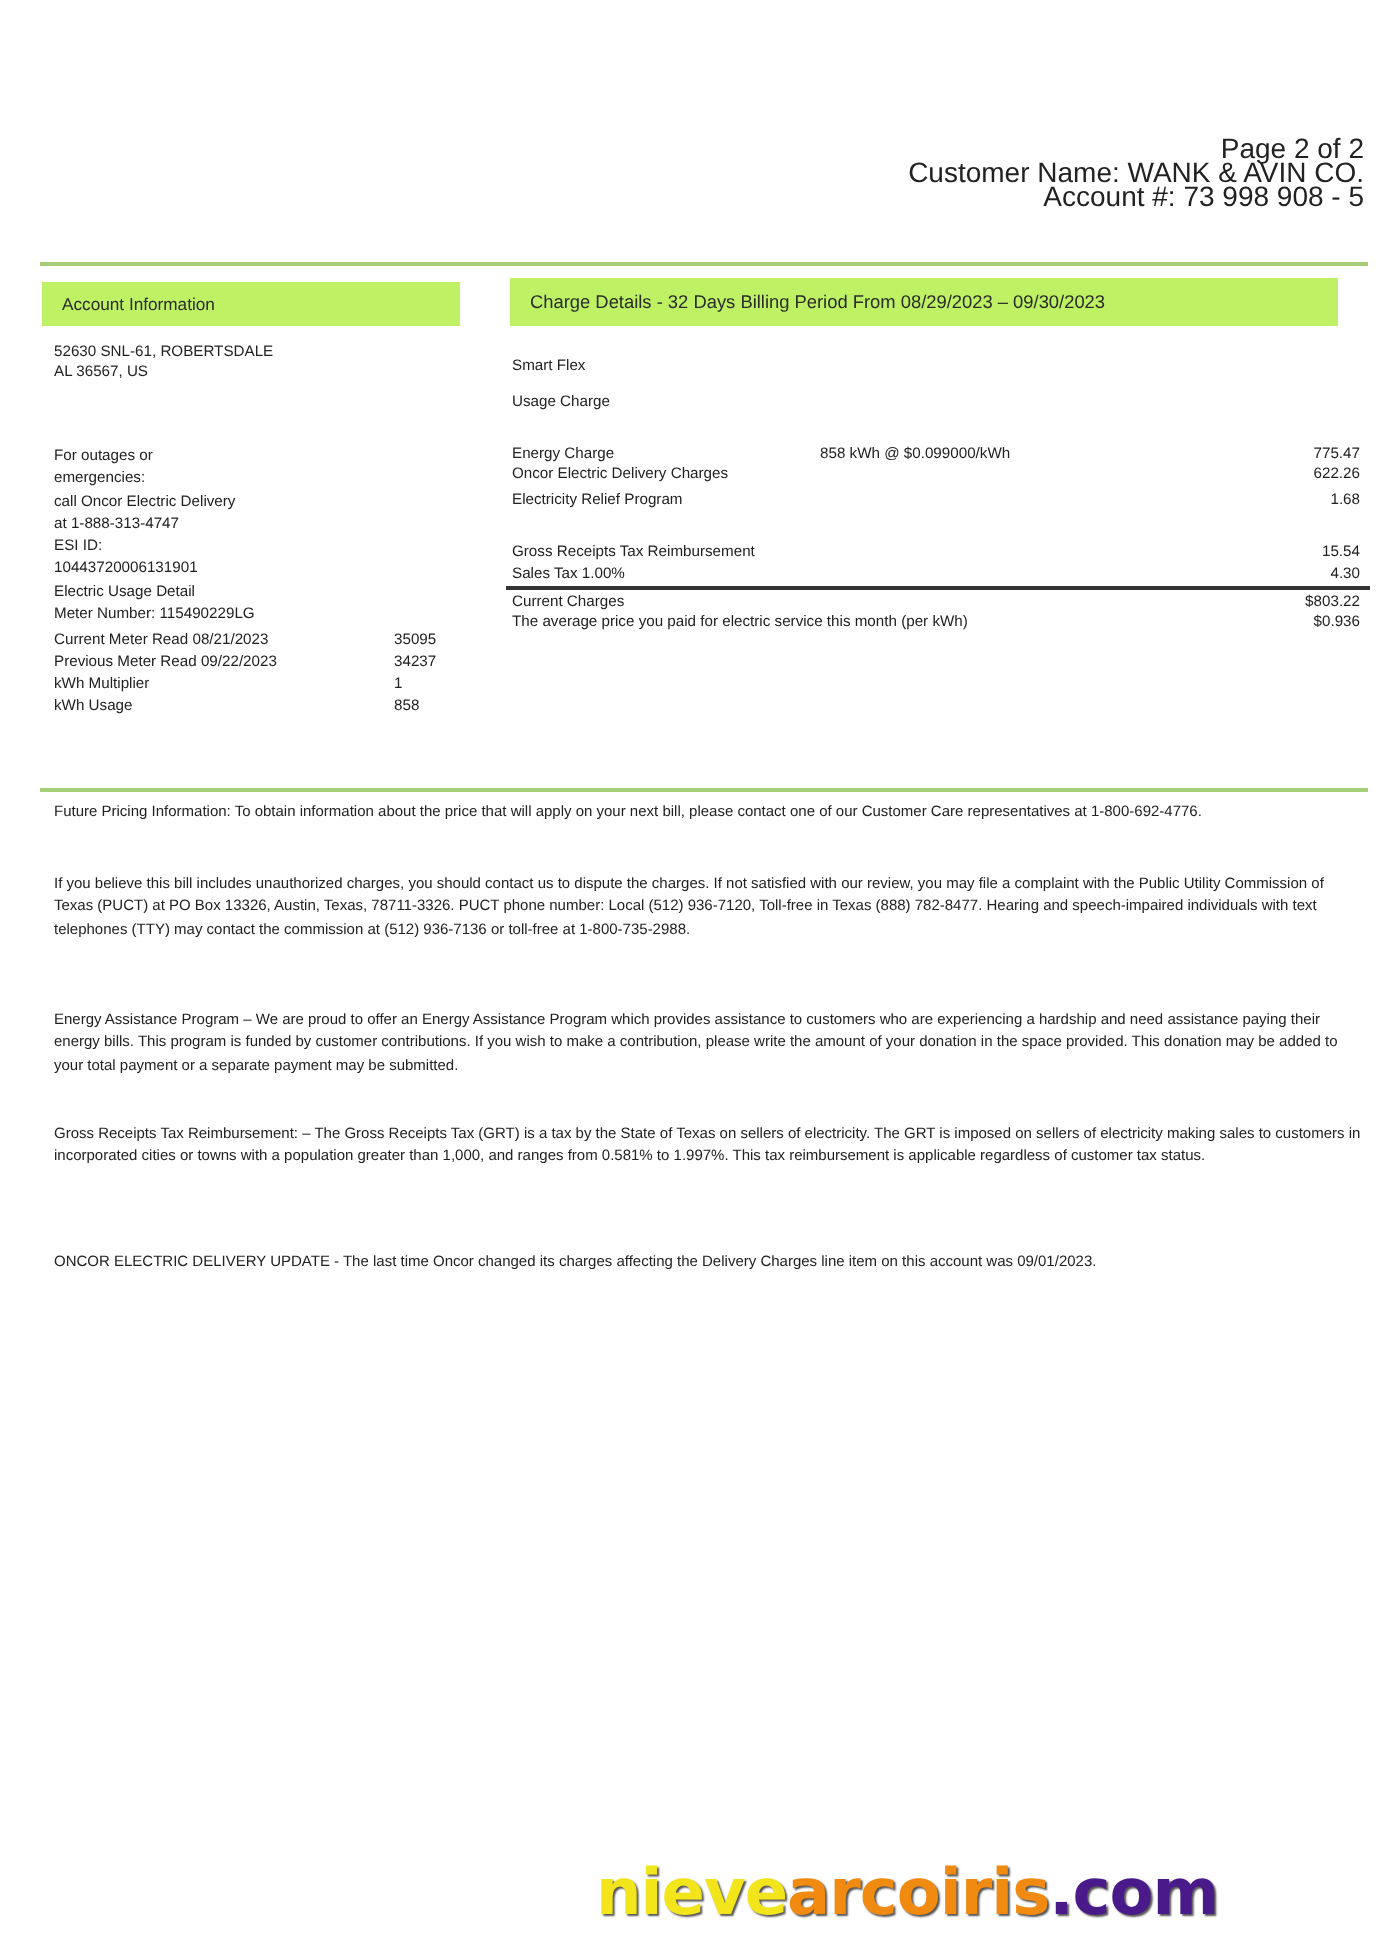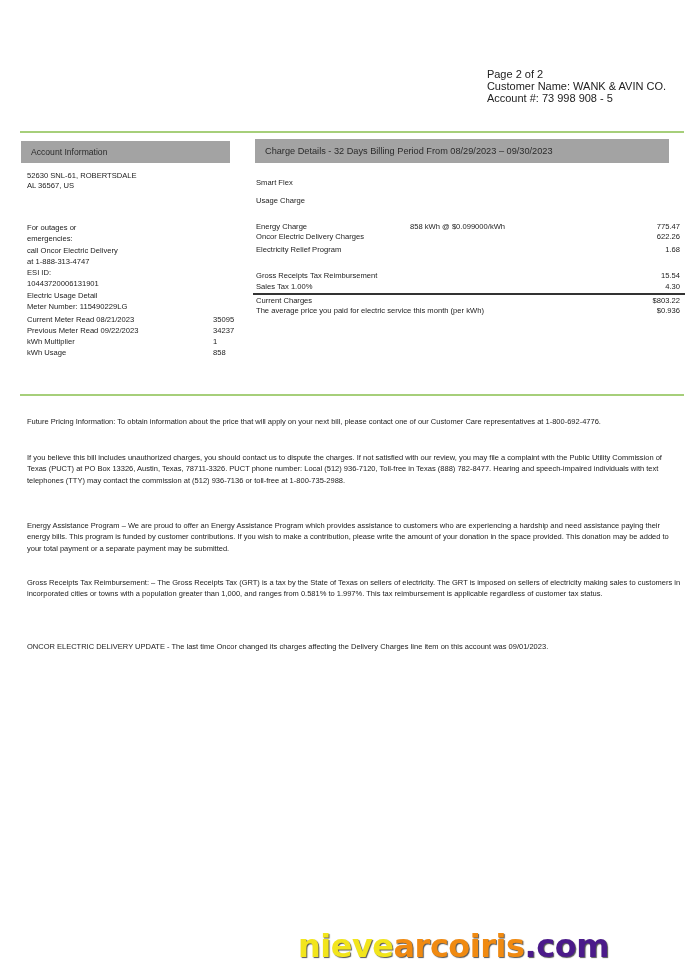--- a/index.html
+++ b/index.html
@@ -1,33 +1,33 @@
 <!DOCTYPE html>
 <html><head>
   <meta charset="utf-8">
   <style>
     html, body { margin: 0; padding: 0; background: #ffffff; }
     body { width: 698px; height: 969px; position: relative; overflow: hidden;
            font-family: "Liberation Sans", sans-serif; color: #222; font-size: 7.6px; }
     .abs { position: absolute; }
-    .hdr { right: 32px; top: 68px; text-align: left; line-height: 12px; font-size: 11px; }
+    .hdr { right: 16px; top: 68px; text-align: right; line-height: 12px; font-size: 14px; }
     .rule-green { position: absolute; left: 20px; width: 664px; height: 2px; background: #a6cf7a; }
-    .green-box { position: absolute; background: #a3a3a3; color: #2b2b2b; font-size: 8.6px;
+    .green-box { position: absolute; background: #bef264; color: #2b2b2b; font-size: 8.6px;
                  display: flex; align-items: center; padding-left: 10px; box-sizing: border-box; }
     .green-box.acct { left: 21px; top: 141px; width: 209px; height: 22px; }
     .green-box.chg { left: 255px; top: 139px; width: 414px; height: 24px; font-size: 9.2px; text-align: right; }
     .lines { line-height: 10.4px; }
     .row { position: absolute; left: 256px; width: 424px; height: 10px; line-height: 10px; }
     .row .lbl { position: absolute; left: 0; }
     .row .mid { position: absolute; left: 154px; text-align: center; }
     .row .amt { position: absolute; right: 0; text-align: left; }
     .divider-black { position: absolute; left: 253px; width: 432px; height: 1.5px; background: #333; }
     .kv { position: absolute; left: 27px; width: 200px; height: 10px; line-height: 10px; }
-    .kv .v { position: absolute; left: 170px; margin-left: 16px; }
-    .para { position: absolute; left: 27px; width: 656px; line-height: 11.4px; font-size: 7.5px; margin-top: 16px; }
+    .kv .v { position: absolute; left: 170px; }
+    .para { position: absolute; left: 27px; width: 656px; line-height: 11.4px; font-size: 7.5px; }
     .logo { position: absolute; left: 298px; top: 886px; font-family: "DejaVu Sans", sans-serif;
             font-weight: bold; font-size: 32px; letter-spacing: -0.5px; line-height: 48px;
             text-shadow: 1px 1px 1px #555; margin-top: 36px; }
     .logo .y { color: #f2e51c; }
     .logo .o { color: #f08a11; }
     .logo .p { color: #4b1a8a; }
   </style>
 </head>
 <body>
 

